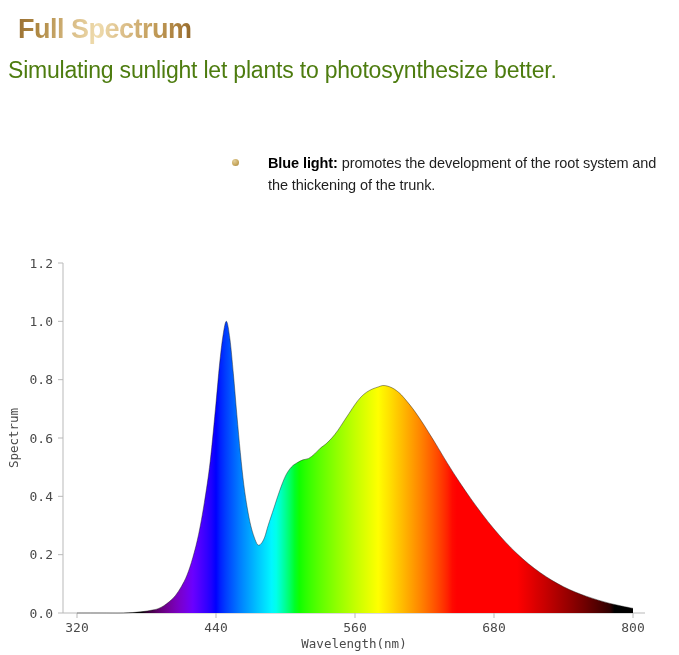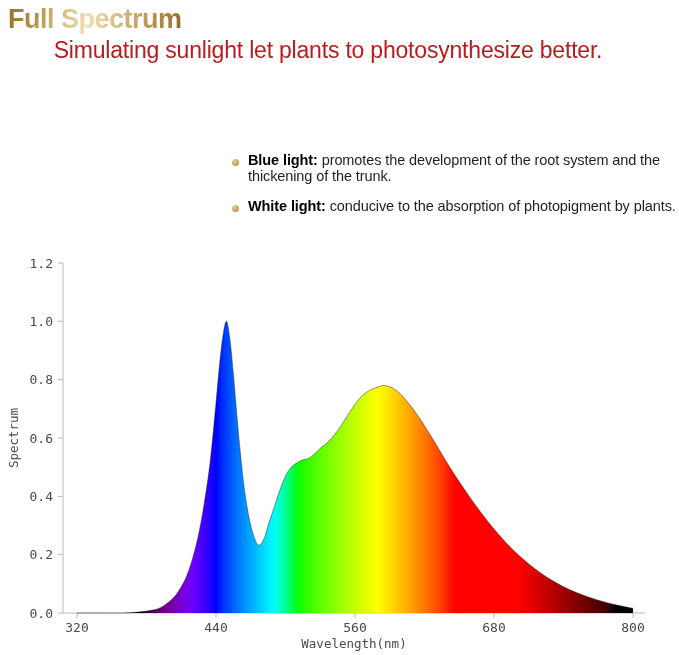--- a/index.html
+++ b/index.html
@@ -19,43 +19,42 @@
   #header-block {
     position: absolute;
     left: 8px;
     top: 2px;
     width: 660px;
   }
   #page-title {
     font-size: 27px;
     font-weight: bold;
     letter-spacing: -0.5px;
-    margin: 0;
+    margin: 10px;
     padding: 0;
     line-height: 34px;
     background: linear-gradient(100deg,
         #9a7033 0%, #b08a44 14%, #d8bb84 31%,
         #efdcae 46%, #ddc08b 60%, #c49f5c 76%,
         #a87c3a 92%, #8d6429 100%);
     -webkit-background-clip: text;
     background-clip: text;
     color: transparent;
     -webkit-text-fill-color: transparent;
     display: inline-block;
   }
   #page-subtitle {
     margin: 0;
     padding: 0;
     font-size: 23px;
     line-height: 28px;
-    color: #b91c1c;
+    color: #4d7c0f;
     font-weight: 300;
     letter-spacing: -0.2px;
     width: 640px;
-    text-align: center;
   }
 
   
   #benefit-list {
     position: absolute;
     left: 232px;
     top: 152px;
     width: 447px;
   }
   .benefit-item {
@@ -67,24 +66,25 @@
     flex: 0 0 auto;
     width: 7px;
     height: 7px;
     border-radius: 50%;
     background: radial-gradient(circle at 35% 30%, #e2cf9b 0%, #c9a95f 55%, #9e7f3c 100%);
     margin-top: 7px;
     margin-right: 9px;
   }
   .benefit-text {
     font-size: 14.5px;
-    line-height: 16px;
+    line-height: 22px;
     color: #1f1f1f;
     font-weight: 300;
     letter-spacing: -0.1px;
+    margin-left: 20px;
   }
   .benefit-term {
     font-weight: bold;
     color: #000;
   }
 
   
   #spectrum-chart {
     position: absolute;
     left: 0;
@@ -110,26 +110,20 @@
 <div id="benefit-list">
 
   <div class="benefit-item">
     <span class="benefit-bullet"></span>
     <div class="benefit-text">
       <span class="benefit-term">Blue light:</span><span> promotes the development of the root system and the thickening of the trunk.</span>
     </div>
   </div>
 
 
-  <div class="benefit-item">
-    <span class="benefit-bullet"></span>
-    <div class="benefit-text">
-      <span class="benefit-term">White light:</span><span> conducive to the absorption of photopigment by plants.</span>
-    </div>
-  </div>
 
 </div>
 
 <svg id="spectrum-chart" viewBox="0 0 679 407" width="679" height="407" xmlns="http://www.w3.org/2000/svg">
   <defs>
     <linearGradient id="spectrum-gradient" gradientUnits="userSpaceOnUse" x1="0" y1="0" x2="679" y2="0">
 
     <stop offset="11.340%" stop-color="rgb(0,0,0)"></stop>
         <stop offset="12.023%" stop-color="rgb(0,0,0)"></stop>
         <stop offset="12.705%" stop-color="rgb(0,0,0)"></stop>

